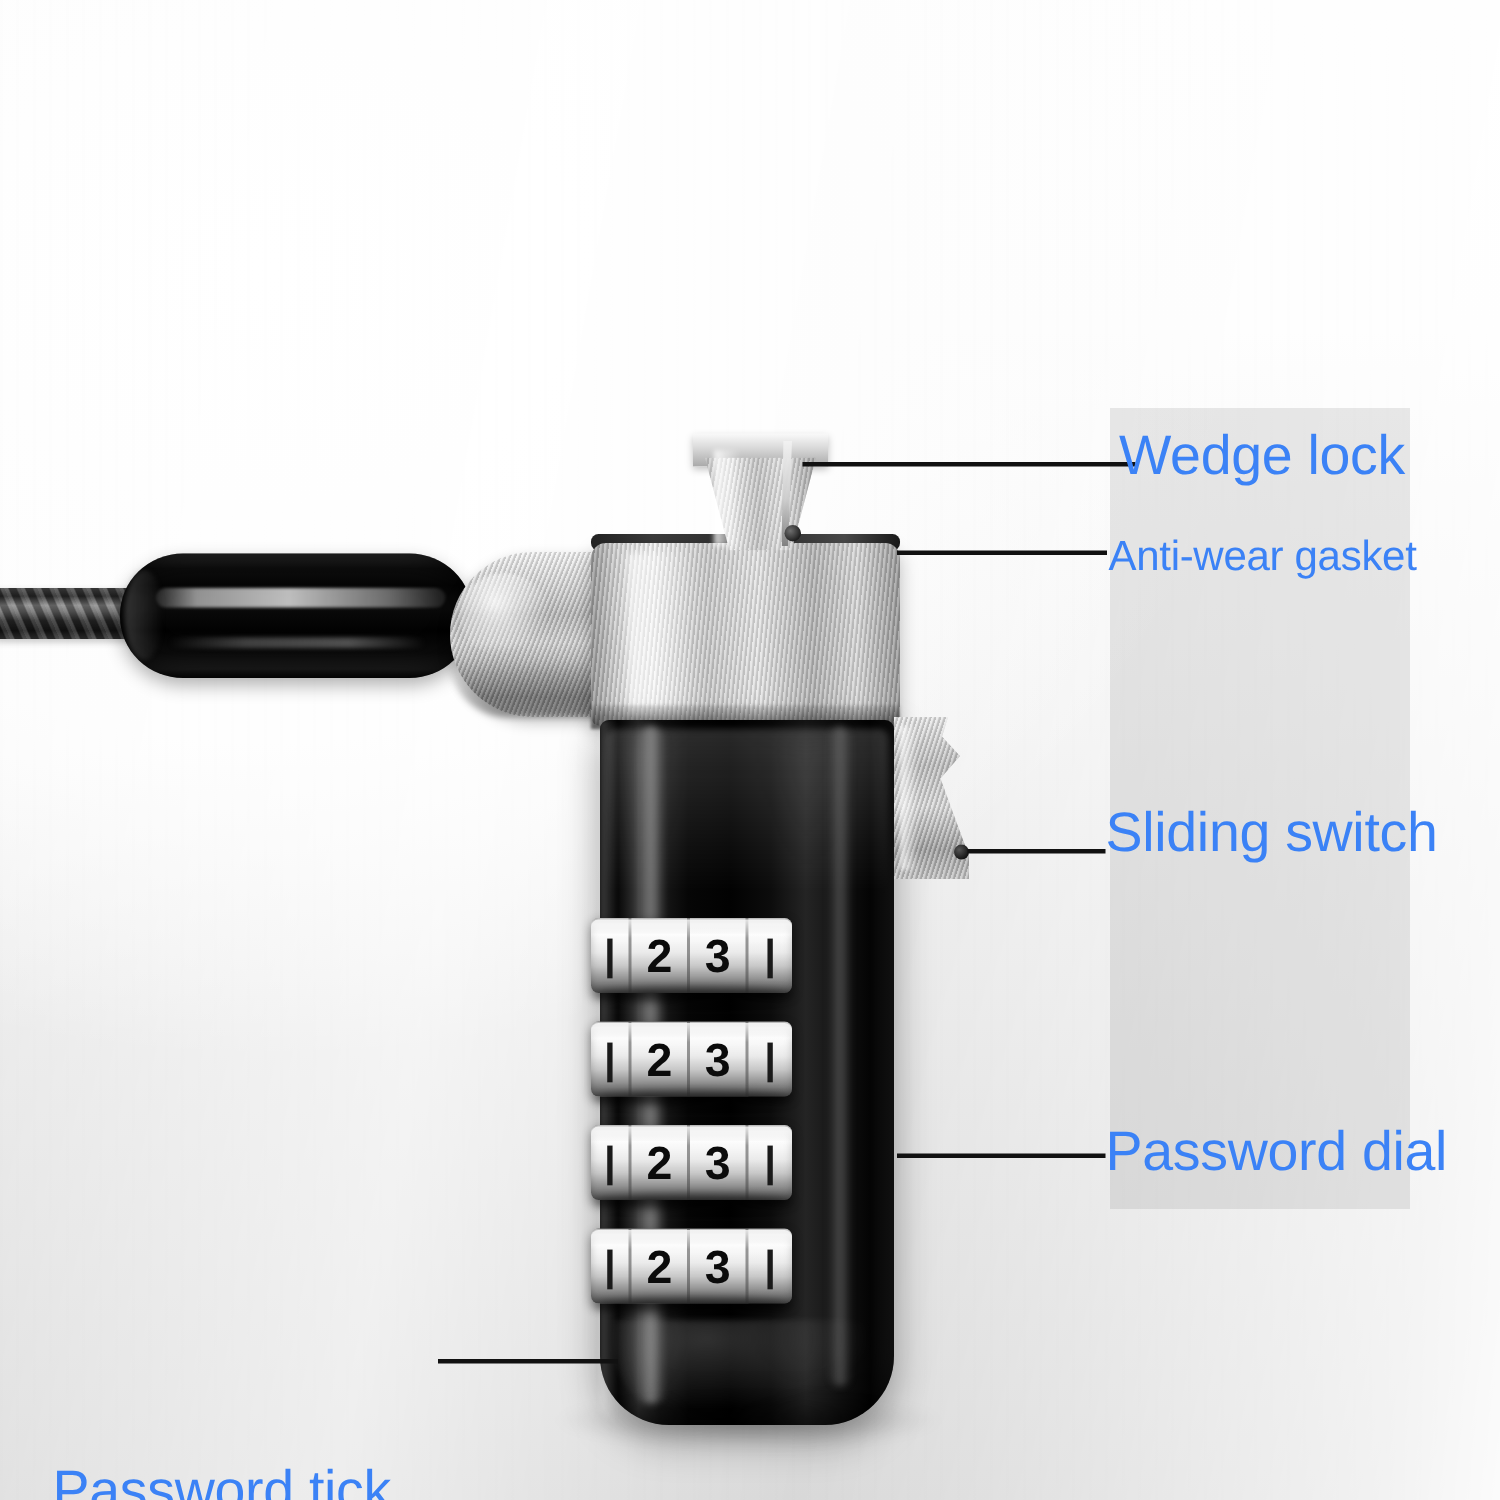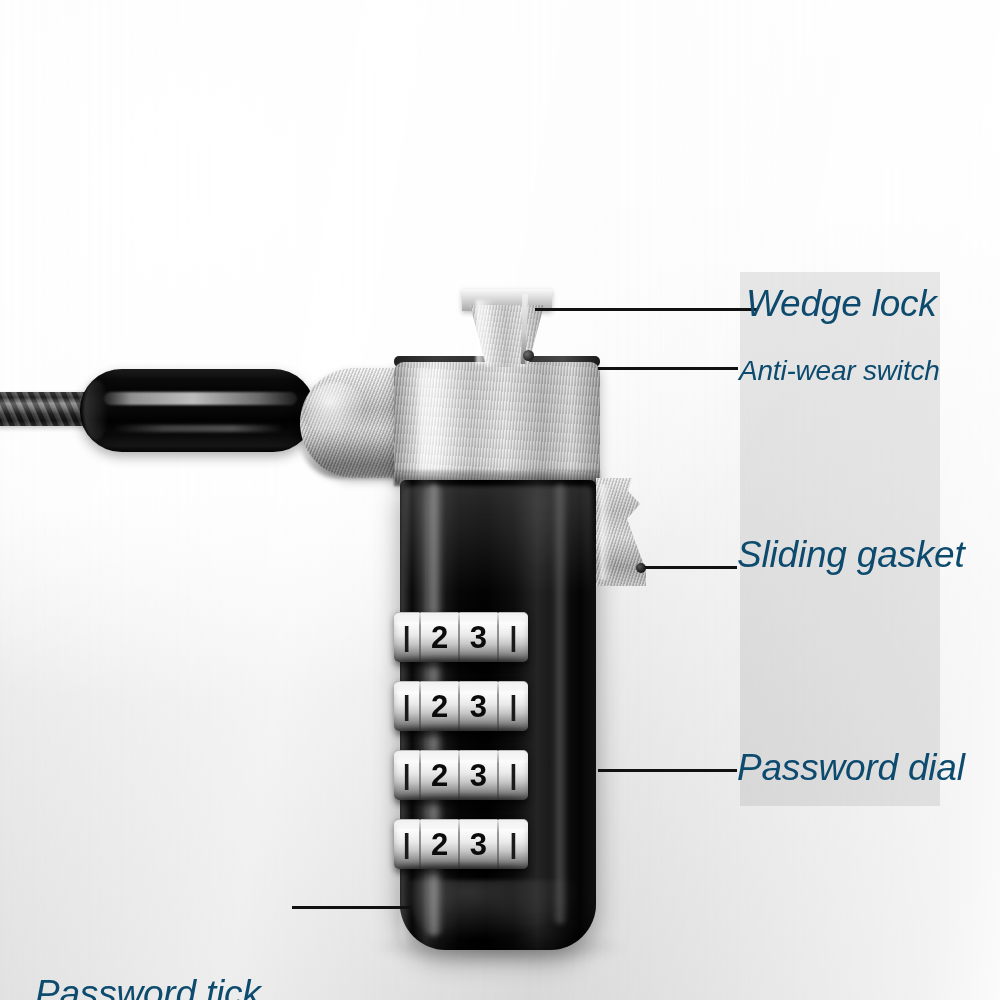--- a/index.html
+++ b/index.html
@@ -42,22 +42,22 @@
     position:absolute;
     left:740px;top:272px;width:200px;height:534px;
     background:rgba(120,120,120,0.16);
   }
 
   
   .leader{position:absolute;height:3px;background:#111;}
 
   
   .label{
-    position:absolute;color:#0c4a6e;white-space:nowrap;
-    font-family:"Liberation Sans", sans-serif;letter-spacing:-0.2px;font-style:italic;
+    position:absolute;color:#3b82f6;white-space:nowrap;
+    font-family:"Liberation Sans", sans-serif;letter-spacing:-0.2px;
   }
   .lbl-wedge{left:746px;top:283px;font-size:37px;}
   .lbl-gasket{left:739px;top:355px;font-size:28px;}
   .lbl-switch{left:737px;top:534px;font-size:37px;}
   .lbl-dial{left:737px;top:747px;font-size:37px;text-align:right;}
   .lbl-tick{left:35px;top:925px;font-size:37px;margin-top:48px;}
 
   
   #product{position:absolute;inset:0;}
 
@@ -386,18 +386,18 @@
     <div class="ground"></div>
   </div>
 
   <div class="leader" style="left:535px;top:308px;width:222px;"></div>
   <div class="leader" style="left:598px;top:367px;width:140px;"></div>
   <div class="leader" style="left:645px;top:566px;width:92px;"></div>
   <div class="leader" style="left:598px;top:769px;width:139px;"></div>
   <div class="leader" style="left:292px;top:906px;width:120px;"></div>
 
   <div class="label lbl-wedge">Wedge lock</div>
-  <div class="label lbl-gasket">Anti-wear switch</div>
-  <div class="label lbl-switch">Sliding gasket</div>
+  <div class="label lbl-gasket">Anti-wear gasket</div>
+  <div class="label lbl-switch">Sliding switch</div>
   <div class="label lbl-dial">Password dial</div>
   <div class="label lbl-tick">Password tick</div>
 
 </div>
 
 </body></html>

